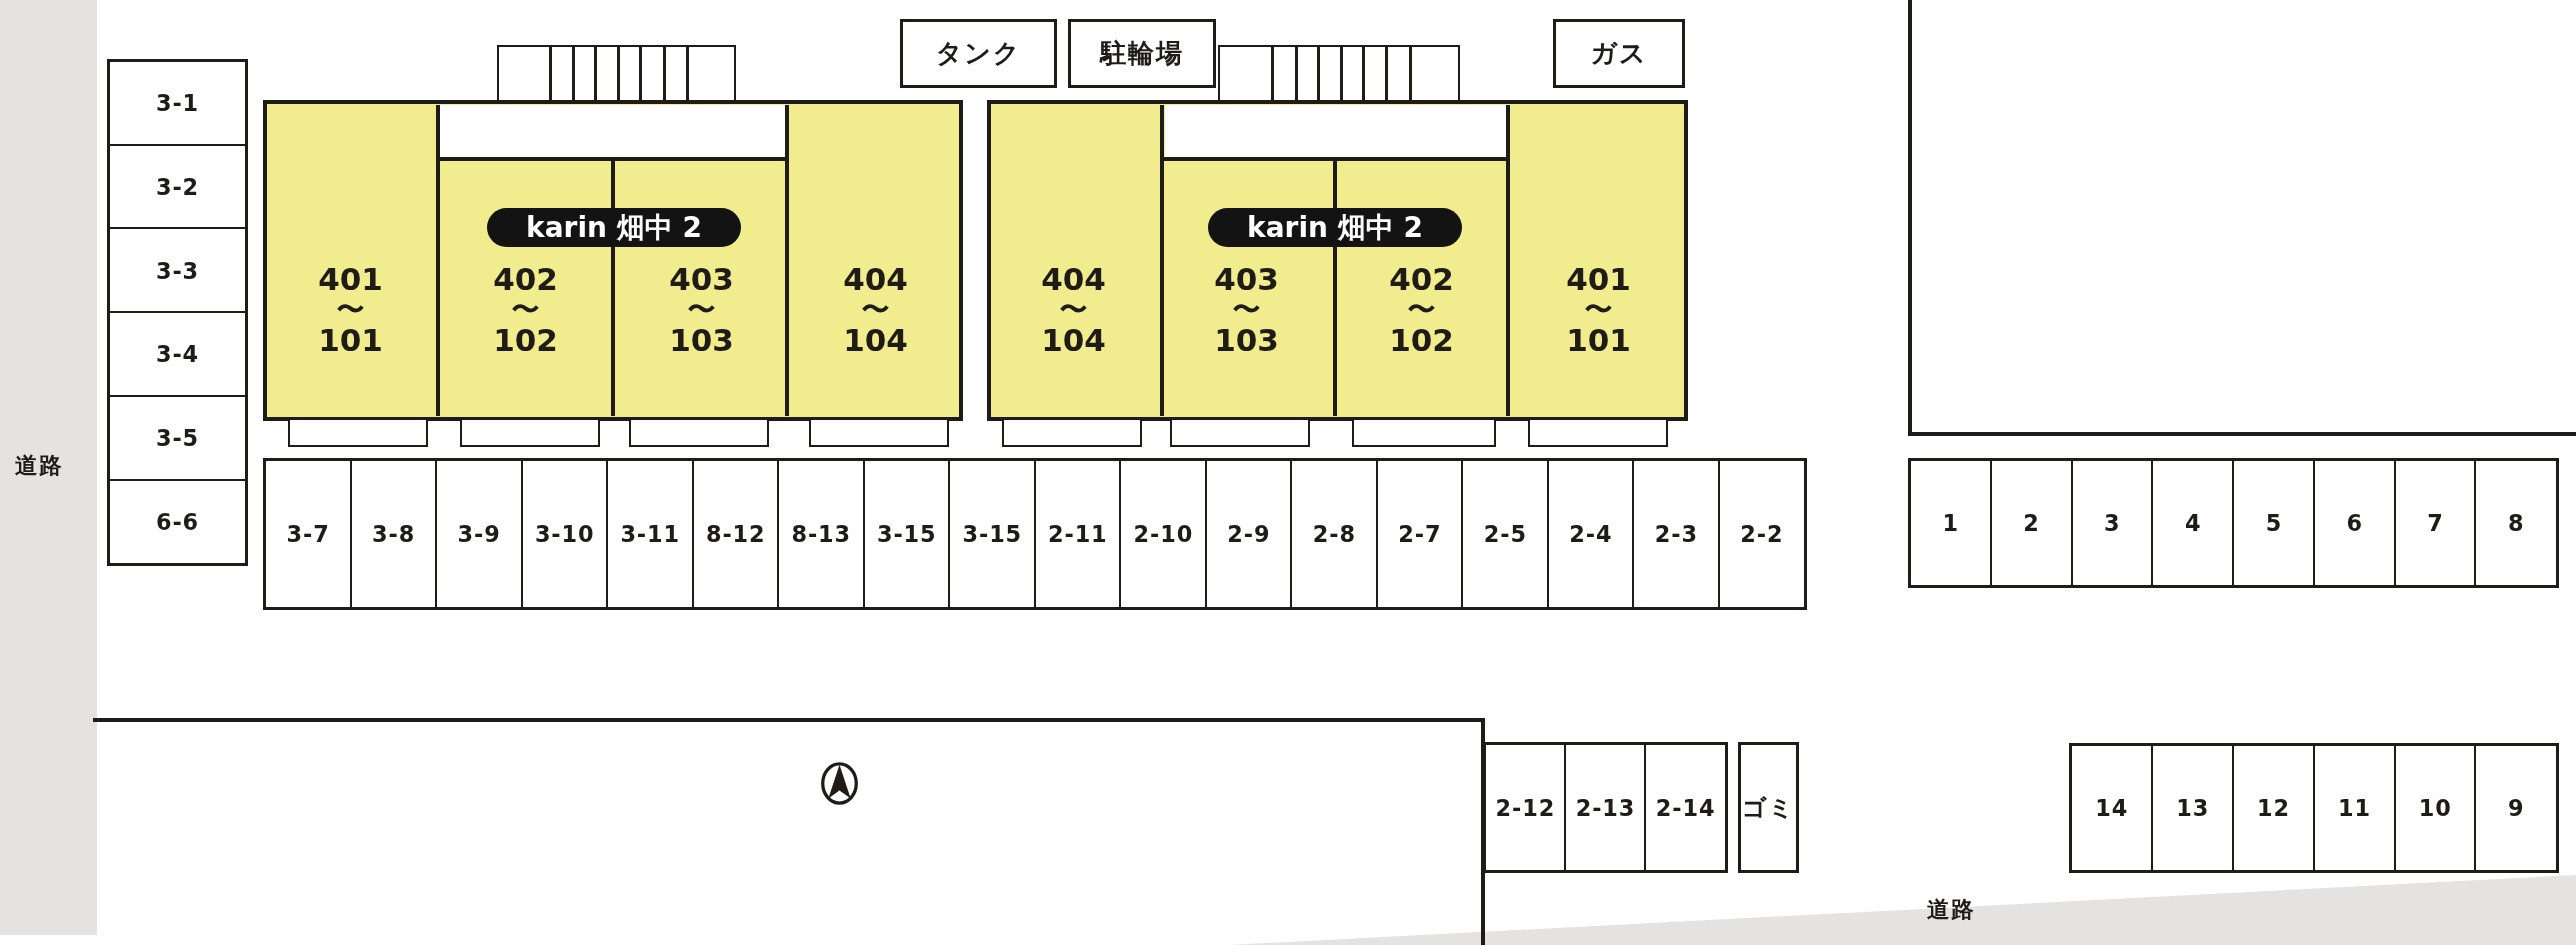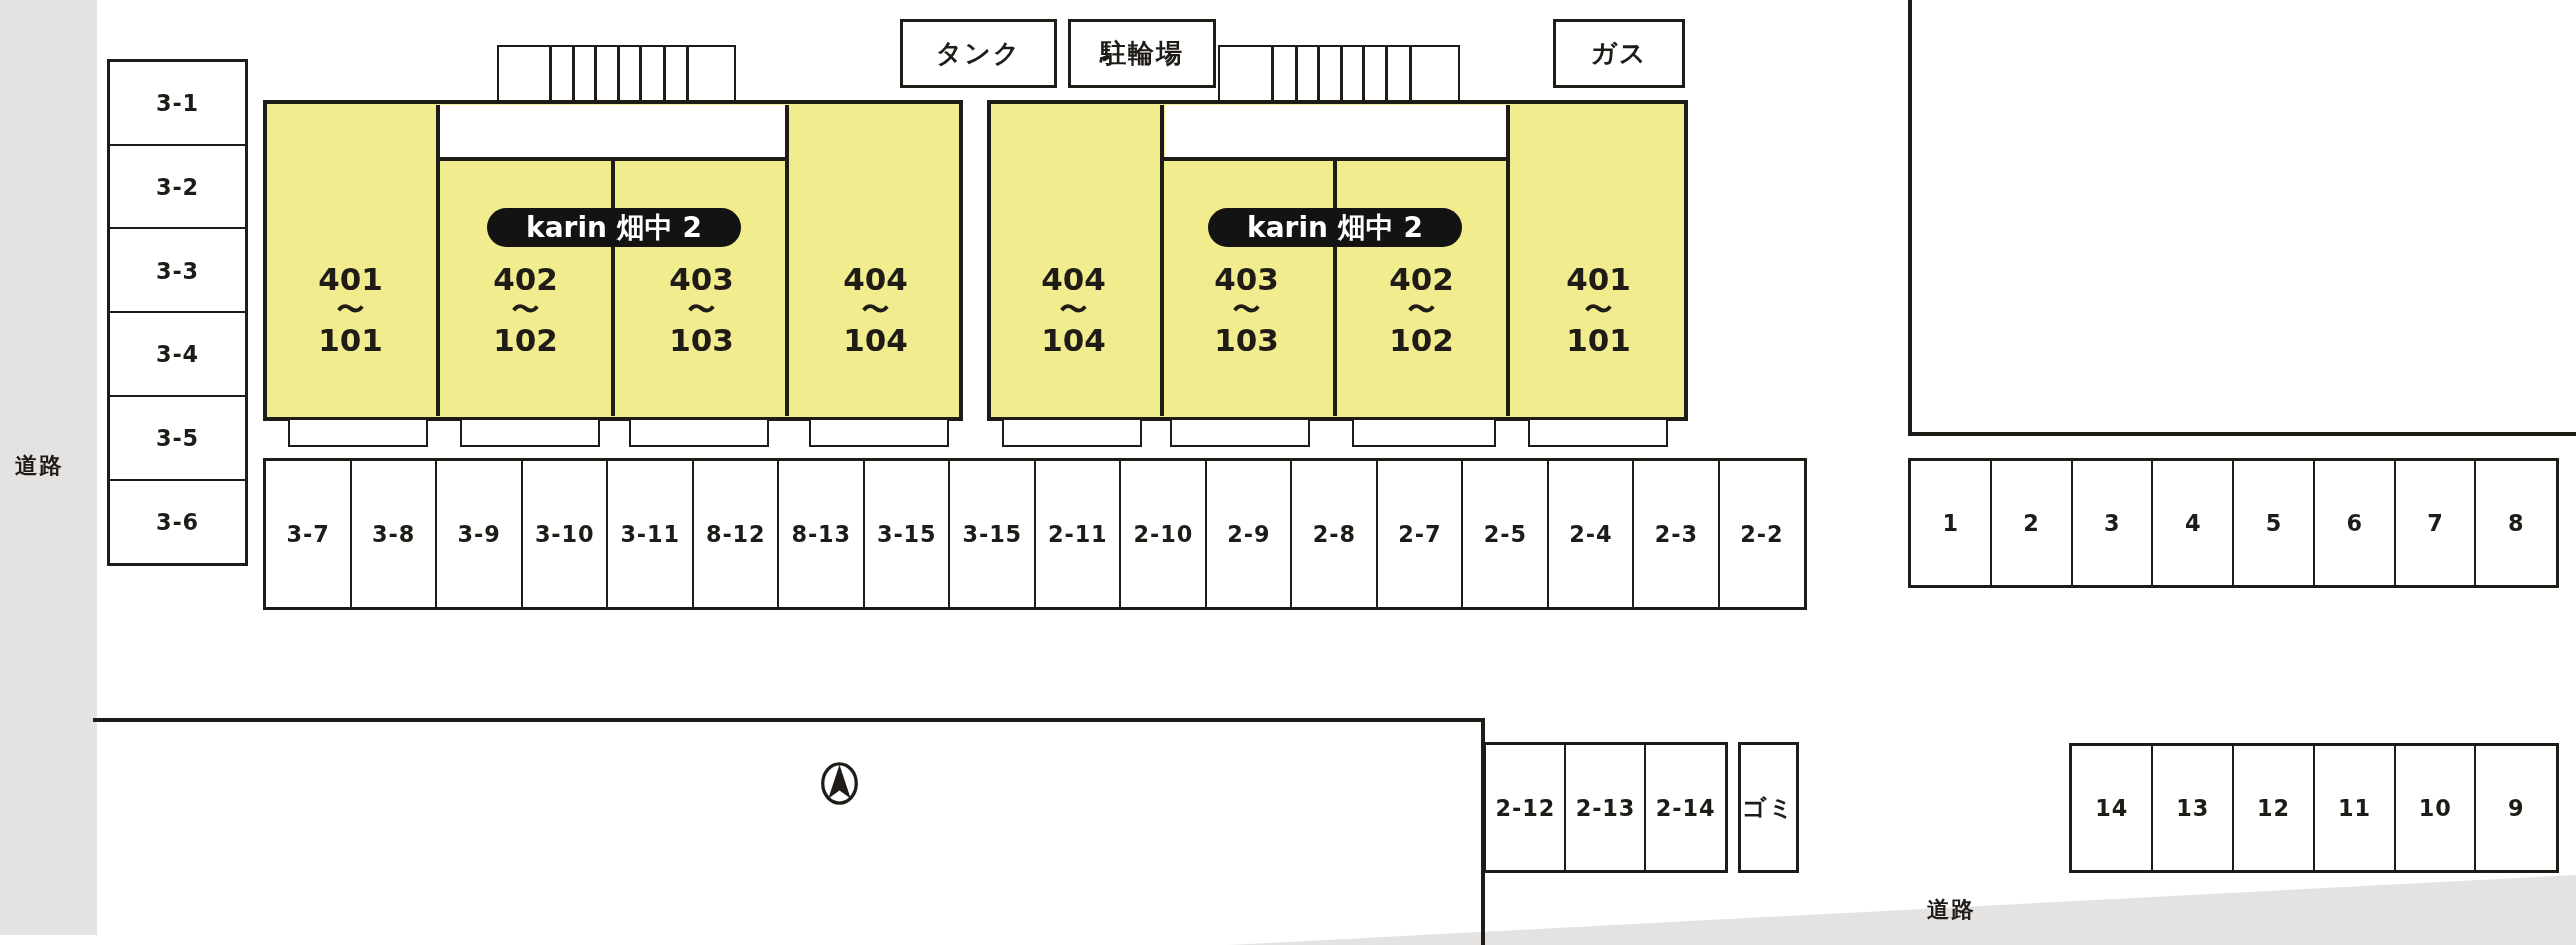--- a/index.html
+++ b/index.html
@@ -175,21 +175,21 @@
       <div class="pcell">
         <span>3-3</span>
       </div>
       <div class="pcell">
         <span>3-4</span>
       </div>
       <div class="pcell">
         <span>3-5</span>
       </div>
       <div class="pcell">
-        <span>3-6</span>
+        <span>6-6</span>
       </div>
     </div>
   <div class="abs prow" style="left:263px;top:458px;width:1544px;height:152px;">
       <div class="pcell">
         <span>3-7</span>
       </div>
       <div class="pcell">
         <span>3-8</span>
       </div>
       <div class="pcell">

